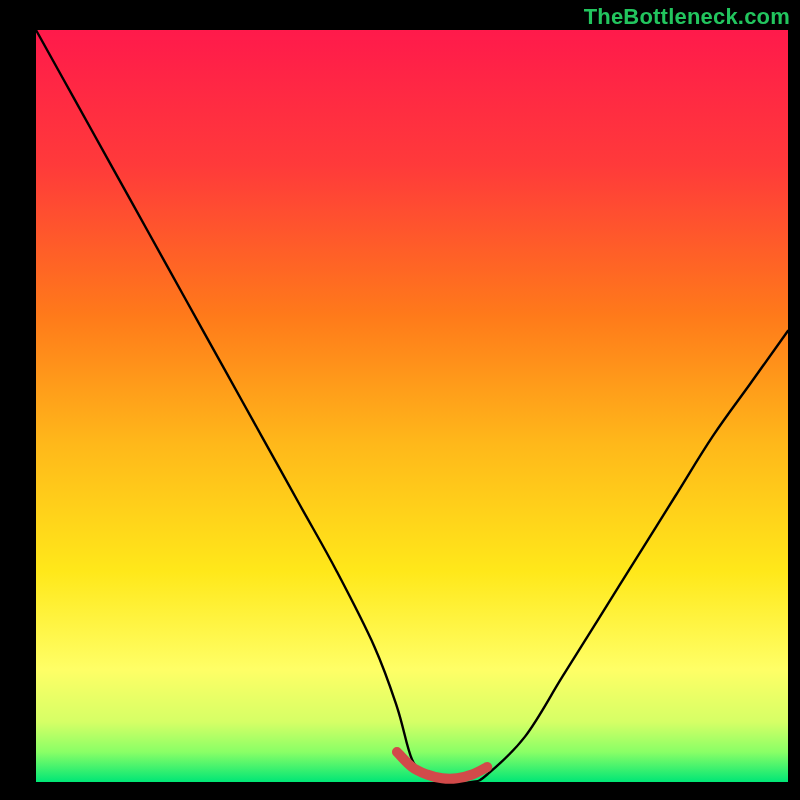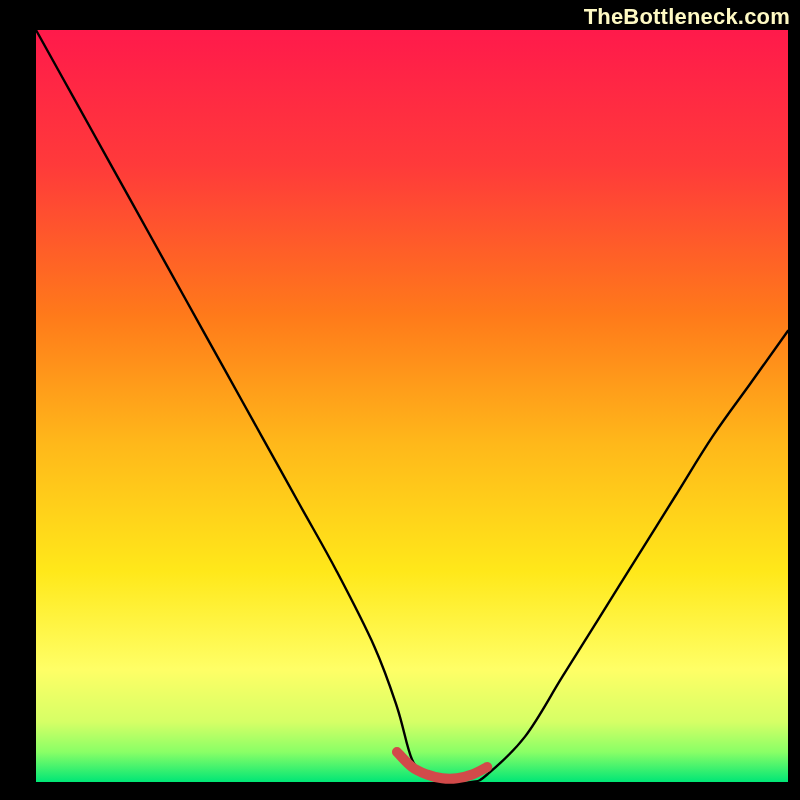--- a/index.html
+++ b/index.html
@@ -13,21 +13,21 @@
   }
   .chart-wrap {
     position: relative;
     width: 800px;
     height: 800px;
   }
   .watermark {
     position: absolute;
     top: 4px;
     right: 10px;
-    color: #fef9c3;
+    color: #22c55e;
     font-size: 22px;
     font-weight: bold;
     letter-spacing: 0.2px;
     z-index: 10;
   }
   svg {
     position: absolute;
     top: 0;
     left: 0;
   }

